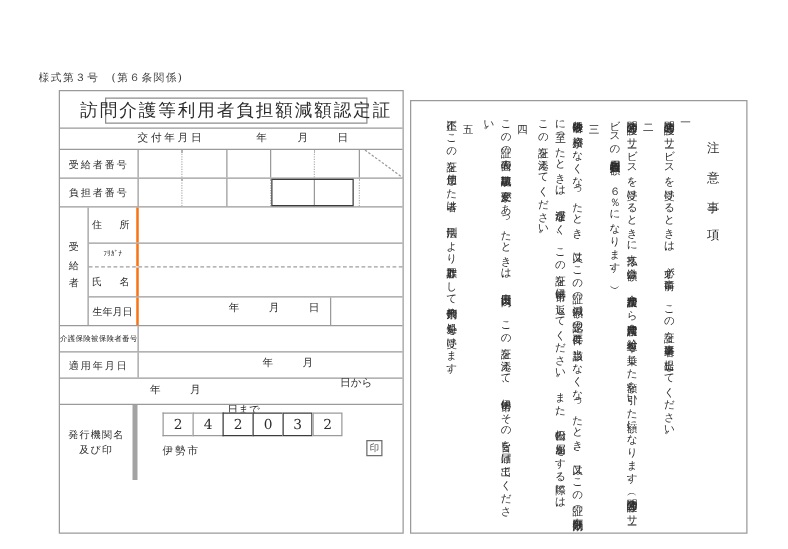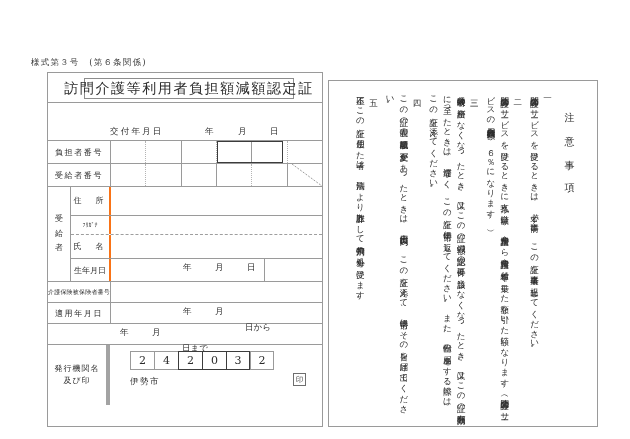--- a/index.html
+++ b/index.html
@@ -34,21 +34,21 @@
 
   
   .title-area{height:30px;position:relative;}
   .title-box{
     position:absolute;left:36px;top:5px;width:208px;height:19px;
     border:1px solid #8d8d8d;
     display:flex;align-items:center;justify-content:center;
     font-size:14px;letter-spacing:1.6px;white-space:nowrap;
   }
   .issue-line{
-    height:17px;position:relative;margin-top:21px;
+    height:17px;position:relative;
   }
   .issue-label{position:absolute;left:62px;top:2px;font-size:8.5px;letter-spacing:2.2px;}
   .issue-y{position:absolute;left:157px;top:2px;font-size:8.5px;}
   .issue-m{position:absolute;left:190px;top:2px;font-size:8.5px;}
   .issue-d{position:absolute;left:222px;top:2px;font-size:8.5px;}
 
   
   .numrow{height:23px;}
   .lbl-cell{
     width:62px;flex:0 0 62px;
@@ -89,21 +89,21 @@
   .dash-split{border-bottom:1px dashed #9e9e9e !important;}
 
   .dob-val{flex:1;display:flex;position:relative;}
   .dob-inner{flex:1;position:relative;}
   .dob-y{position:absolute;left:72px;top:3px;font-size:8.5px;}
   .dob-m{position:absolute;left:104px;top:3px;font-size:8.5px;}
   .dob-d{position:absolute;left:136px;top:3px;font-size:8.5px;}
   .dob-tail{width:58px;flex:0 0 58px;border-left:1px solid #9a9a9a;box-sizing:border-box;}
 
   
-  .srow{height:21px;}
+  .srow{height:21px;gap:27px;}
   .sval{flex:1;position:relative;}
   .sv-y{position:absolute;left:72px;top:3px;font-size:8.5px;}
   .sv-m{position:absolute;left:104px;top:3px;font-size:8.5px;}
   .sv-d{position:absolute;left:134px;top:19px;font-size:8.5px;white-space:nowrap;}
   .two-line{flex-direction:column;line-height:1.35;}
 
   .reduce-row{height:24px;}
   .slash{position:absolute;left:104px;top:4px;font-size:11px;color:#8c8c8c;}
 
   
@@ -182,44 +182,44 @@
     </div>
 
     <div class="row issue-line brdb">
       <span class="issue-label">交付年月日</span>
       <span class="issue-y">年</span>
       <span class="issue-m">月</span>
       <span class="issue-d">日</span>
     </div>
 
     <div class="row numrow brdb">
-      <div class="lbl-cell brdr">負担者番号</div>
-      <div class="cells">
-        <div class="cell"></div>
-        <div class="cell solid"></div>
-        <div class="cell"></div>
-        <div class="cell solid"></div>
-        <div class="cell"></div>
-        <div class="cell solid last"></div>
-        <div class="boxhi"></div>
-      </div>
-    </div>
-
-    <div class="row numrow brdb">
       <div class="lbl-cell brdr">受給者番号</div>
       <div class="cells">
         <div class="cell"></div>
         <div class="cell solid"></div>
         <div class="cell solid"></div>
         <div class="cell"></div>
         <div class="cell solid"></div>
         <div class="cell solid last"></div>
         <svg class="diag" viewBox="0 0 30 23" preserveAspectRatio="none">
           <line x1="0" y1="0" x2="30" y2="23" stroke="#9a9a9a" stroke-width="1" stroke-dasharray="2 1.4"></line>
         </svg>
+      </div>
+    </div>
+
+    <div class="row numrow brdb">
+      <div class="lbl-cell brdr">負担者番号</div>
+      <div class="cells">
+        <div class="cell"></div>
+        <div class="cell solid"></div>
+        <div class="cell"></div>
+        <div class="cell solid"></div>
+        <div class="cell"></div>
+        <div class="cell solid last"></div>
+        <div class="boxhi"></div>
       </div>
     </div>
 
     <div class="row recip brdb">
       <div class="recip-v">
         <span>受</span>
         <span>給</span>
         <span>者</span>
       </div>
       <div class="recip-body">

